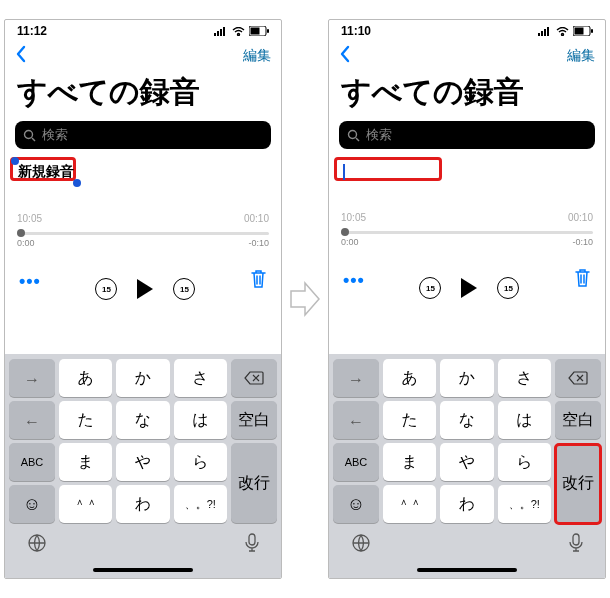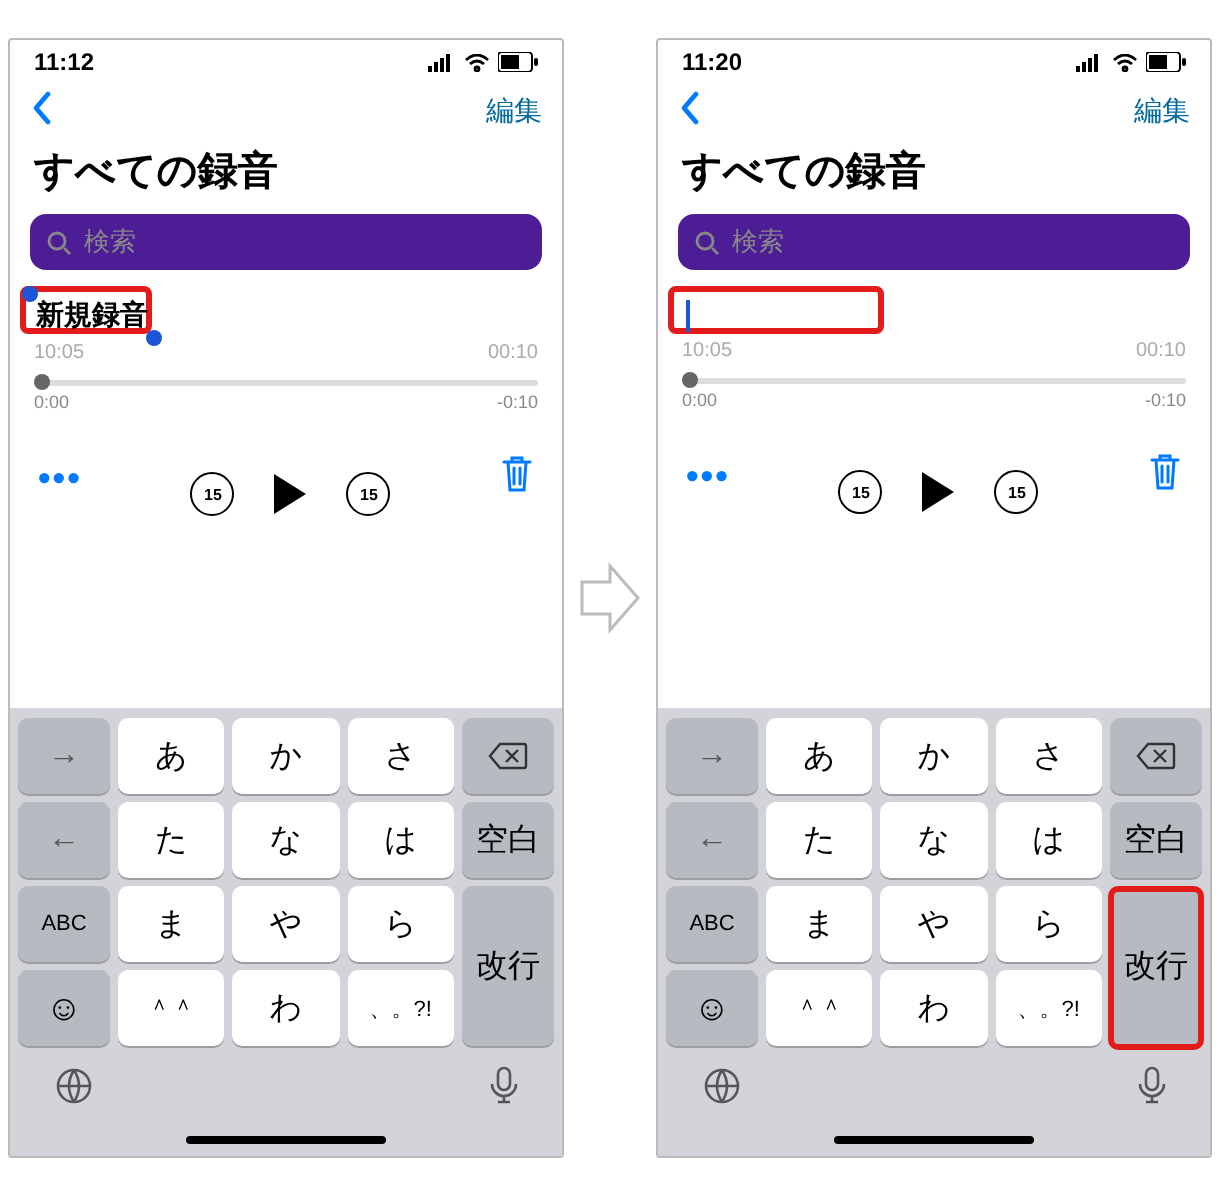--- a/index.html
+++ b/index.html
@@ -56,27 +56,27 @@
     height: 28px;
     display: flex;
     justify-content: space-between;
     align-items: center;
     padding: 0 10px;
     margin-bottom: 2px;
   }
   .back-chevron { color: #007aff; }
   .edit-btn { color: #0369a1; font-size: 14px; }
   .title {
-    font-size: 20px;
+    font-size: 30px;
     font-weight: 700;
     padding: 0 12px 8px;
   }
   .searchbar {
     margin: 0 10px 8px;
-    background: #4c1d95;
+    background: #000000;
     border-radius: 8px;
     height: 28px;
     display: flex;
     align-items: center;
     padding: 0 8px;
     color: #888;
     font-size: 13px;
     gap: 6px;
   }
   .recording-name-wrap {
@@ -110,20 +110,21 @@
     background: #1a56d6;
     vertical-align: middle;
     margin-left: 1px;
   }
   .time-row {
     display: flex;
     justify-content: space-between;
     padding: 2px 12px 4px;
     font-size: 10px;
     color: #aaa;
+    margin-top: 28px;
   }
   .scrubber-area { padding: 4px 12px 0; text-align: center; }
   .scrubber-track {
     height: 3px;
     background: #ddd;
     position: relative;
     border-radius: 2px;
   }
   .scrubber-knob {
     position: absolute;
@@ -336,21 +337,21 @@
   </div>
 
   <div class="arrow-between">
     <svg width="32" height="40" viewBox="0 0 32 40">
         <path d="M2 12 h14 V4 L30 20 L16 36 V28 H2 Z" fill="#fff" stroke="#bbb" stroke-width="1.5"></path>
       </svg>
   </div>
 
   <div class="phone">
     <div class="statusbar">
-      <span>11:20</span>
+      <span>11:10</span>
       <span class="status-icons">
         <svg width="14" height="9" viewBox="0 0 14 9">
             <rect x="0" y="6" width="2" height="3" fill="#000"></rect>
             <rect x="3" y="4" width="2" height="5" fill="#000"></rect>
             <rect x="6" y="2" width="2" height="7" fill="#000"></rect>
             <rect x="9" y="0" width="2" height="9" fill="#000"></rect>
           </svg>
         <svg width="13" height="9" viewBox="0 0 13 9">
             <path d="M6.5 8.5 a1 1 0 1 0 0-2 a1 1 0 0 0 0 2 M3 5 q3.5-3 7 0 M1 3 q5.5-5 11 0" stroke="#000" stroke-width="1.4" fill="none"></path>
           </svg>

